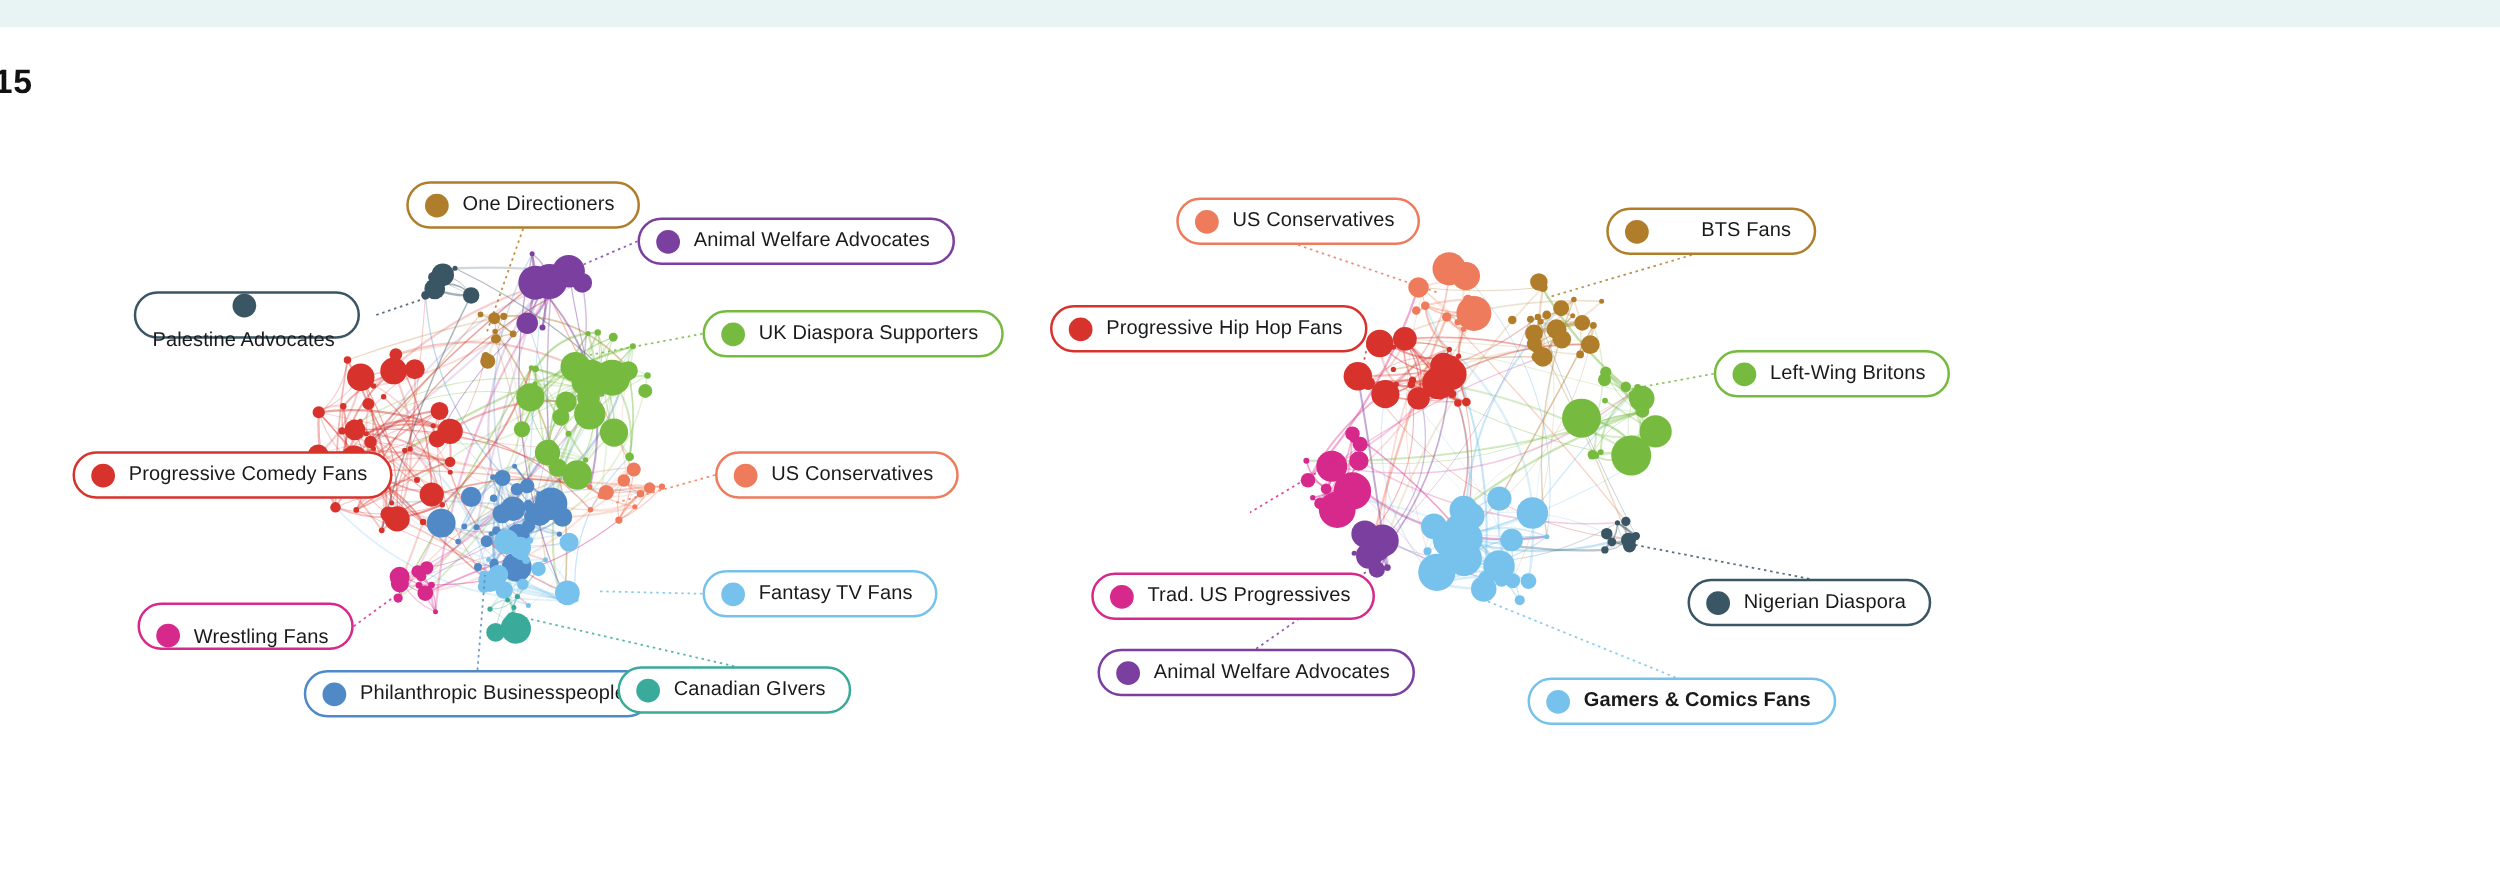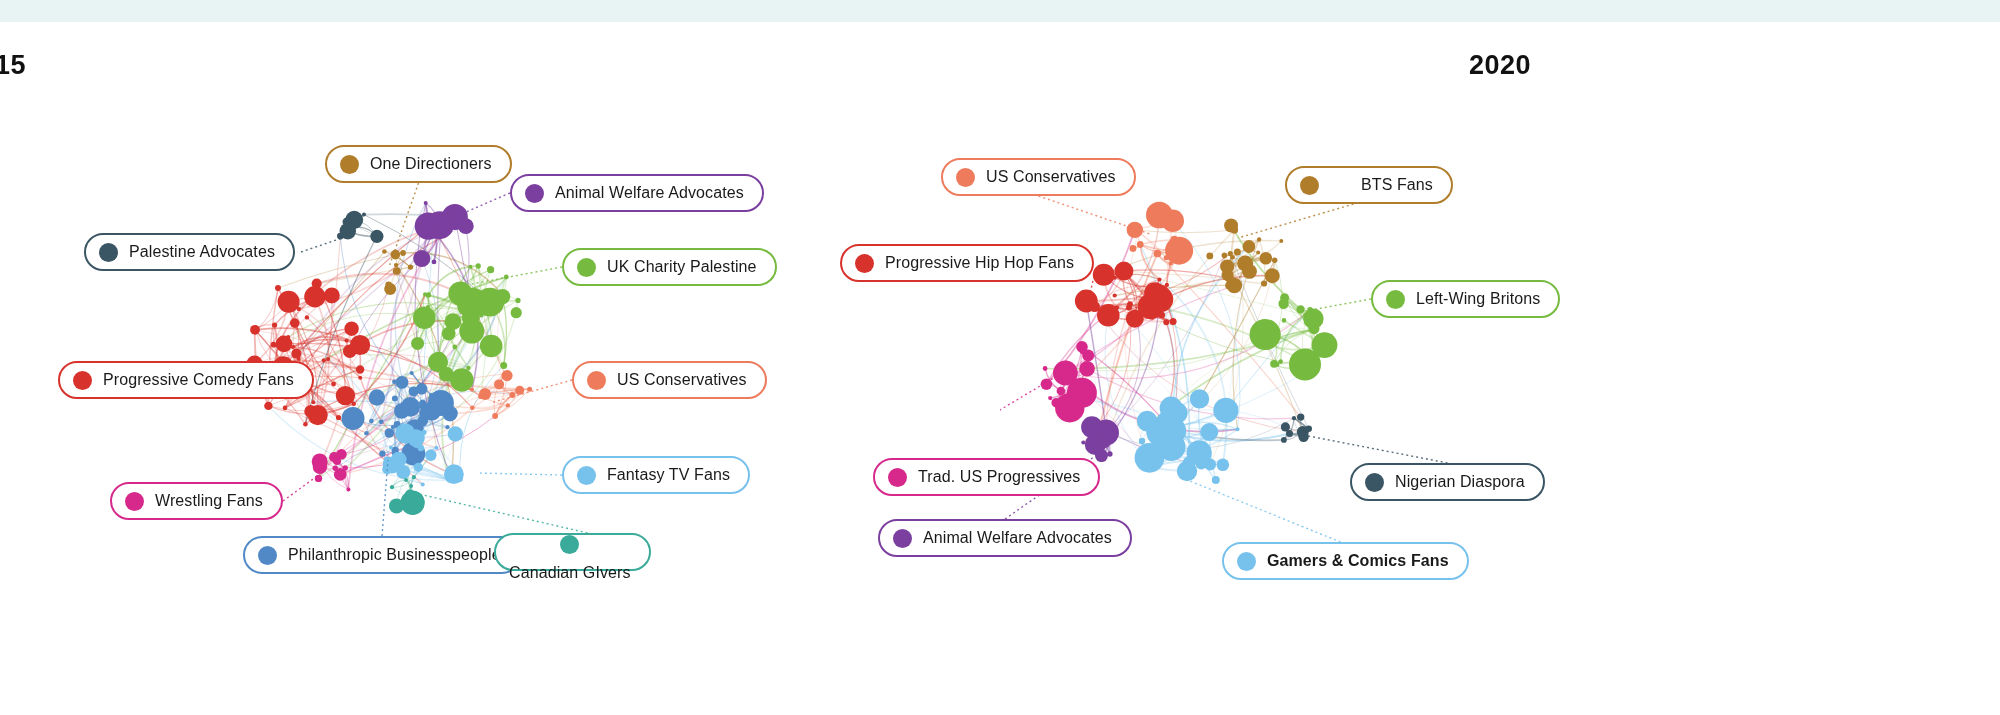--- a/index.html
+++ b/index.html
@@ -688,57 +688,56 @@
         </svg>
       <div id="callouts-2015">
           <div class="callout" style="left: 325px; top: 123px; border-color: rgb(176, 125, 43); align-items: center;">
             <span class="dot" style="background: rgb(176, 125, 43);"></span>
             <span class="txt">One Directioners</span>
           </div>
           <div class="callout" style="left: 510px; top: 152px; border-color: rgb(123, 63, 160);">
             <span class="dot" style="background: rgb(123, 63, 160);"></span>
             <span class="txt">Animal Welfare Advocates</span>
           </div>
-          <div class="callout" style="left: 84px; top: 211px; border-color: rgb(58, 85, 99);">
+          <div class="callout" style="left: 107px; top: 211px; border-color: rgb(58, 85, 99); flex-direction: column;">
             <span class="dot" style="background: rgb(58, 85, 99);"></span>
             <span class="txt">Palestine Advocates</span>
           </div>
           <div class="callout" style="left: 562px; top: 226px; border-color: rgb(118, 187, 63);">
             <span class="dot" style="background: rgb(118, 187, 63);"></span>
-            <span class="txt">UK Charity Palestine</span>
+            <span class="txt">UK Diaspora Supporters</span>
           </div>
           <div class="callout" style="left: 58px; top: 339px; border-color: rgb(216, 50, 44);">
             <span class="dot" style="background: rgb(216, 50, 44);"></span>
             <span class="txt">Progressive Comedy Fans</span>
           </div>
           <div class="callout" style="left: 572px; top: 339px; border-color: rgb(238, 123, 92);">
             <span class="dot" style="background: rgb(238, 123, 92);"></span>
             <span class="txt">US Conservatives</span>
           </div>
           <div class="callout" style="left: 562px; top: 434px; border-color: rgb(119, 194, 236);">
             <span class="dot" style="background: rgb(119, 194, 236);"></span>
             <span class="txt">Fantasy TV Fans</span>
           </div>
-          <div class="callout" style="left: 110px; top: 460px; border-color: rgb(214, 41, 139);">
+          <div class="callout" style="left: 110px; top: 460px; border-color: rgb(214, 41, 139); align-items: flex-end;">
             <span class="dot" style="background: rgb(214, 41, 139);"></span>
             <span class="txt">Wrestling Fans</span>
           </div>
           <div class="callout" style="left: 243px; top: 514px; border-color: rgb(80, 137, 198);">
             <span class="dot" style="background: rgb(80, 137, 198);"></span>
             <span class="txt">Philanthropic Businesspeople</span>
           </div>
-          <div class="callout" style="left: 494px; top: 511px; border-color: rgb(58, 171, 154); flex-direction: column;">
+          <div class="callout" style="left: 494px; top: 511px; border-color: rgb(58, 171, 154);">
             <span class="dot" style="background: rgb(58, 171, 154);"></span>
             <span class="txt">Canadian GIvers</span>
           </div>
         </div>
     </div>
 
     <div class="panel panel-2020">
-      <div class="panel-title title-2020">2020</div>
       <svg class="graph-svg" id="svg-2020" viewBox="0 0 1000 693">
           <g>
             <path d="M56.1,380.7 Q65.5,367.4 65.4,351.0" fill="none" stroke="#d6298b" stroke-width="1.87" stroke-opacity="0.40"></path>
             <path d="M91.9,405.1 Q97.2,421.1 109.9,432.0" fill="none" stroke="#7b3fa0" stroke-width="0.64" stroke-opacity="0.18"></path>
             <path d="M129.0,285.6 Q140.3,364.6 83.3,420.6" fill="none" stroke="#d8322c" stroke-width="0.90" stroke-opacity="0.34"></path>
             <path d="M166.1,235.7 Q153.0,218.9 134.8,207.9" fill="none" stroke="#ee7b5c" stroke-width="1.39" stroke-opacity="0.22"></path>
             <path d="M123.9,249.1 Q177.4,244.6 229.7,256.8" fill="none" stroke="#d8322c" stroke-width="1.44" stroke-opacity="0.41"></path>
             <path d="M294.0,396.2 Q195.3,453.4 91.9,405.1" fill="none" stroke="#3a5563" stroke-width="0.87" stroke-opacity="0.21"></path>
             <path d="M232.6,235.2 Q249.0,242.5 265.8,236.2" fill="none" stroke="#b07d2b" stroke-width="1.09" stroke-opacity="0.30"></path>
             <path d="M205.2,413.8 Q173.7,340.9 116.8,285.5" fill="none" stroke="#77c2ec" stroke-width="1.08" stroke-opacity="0.16"></path>

